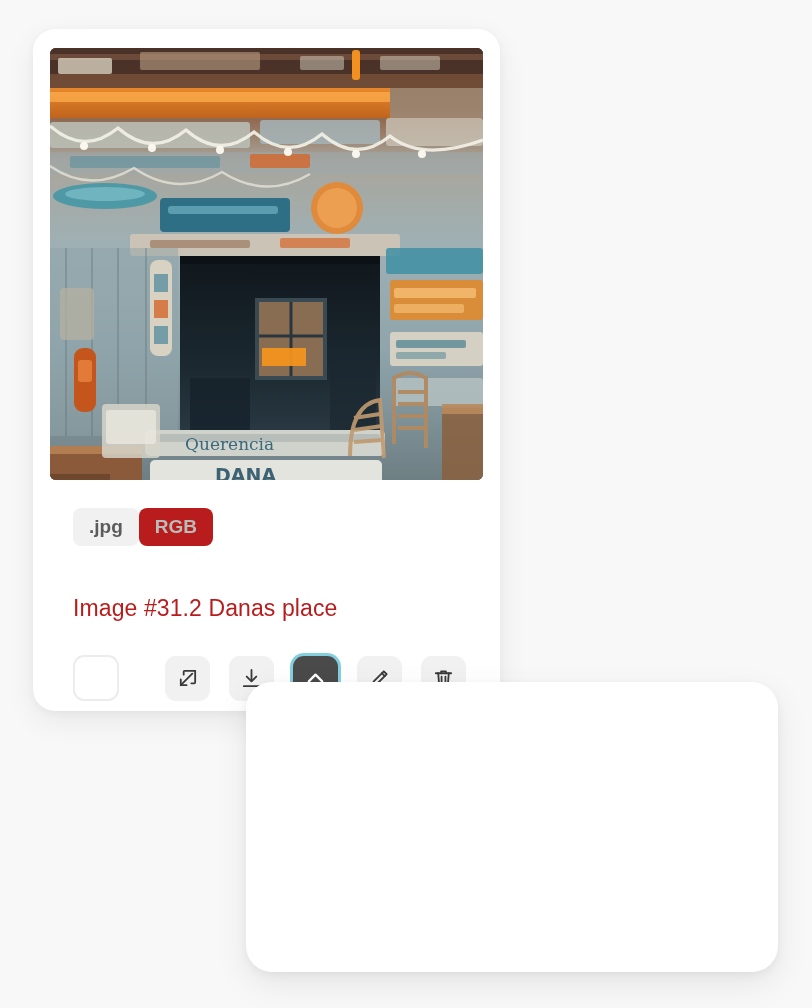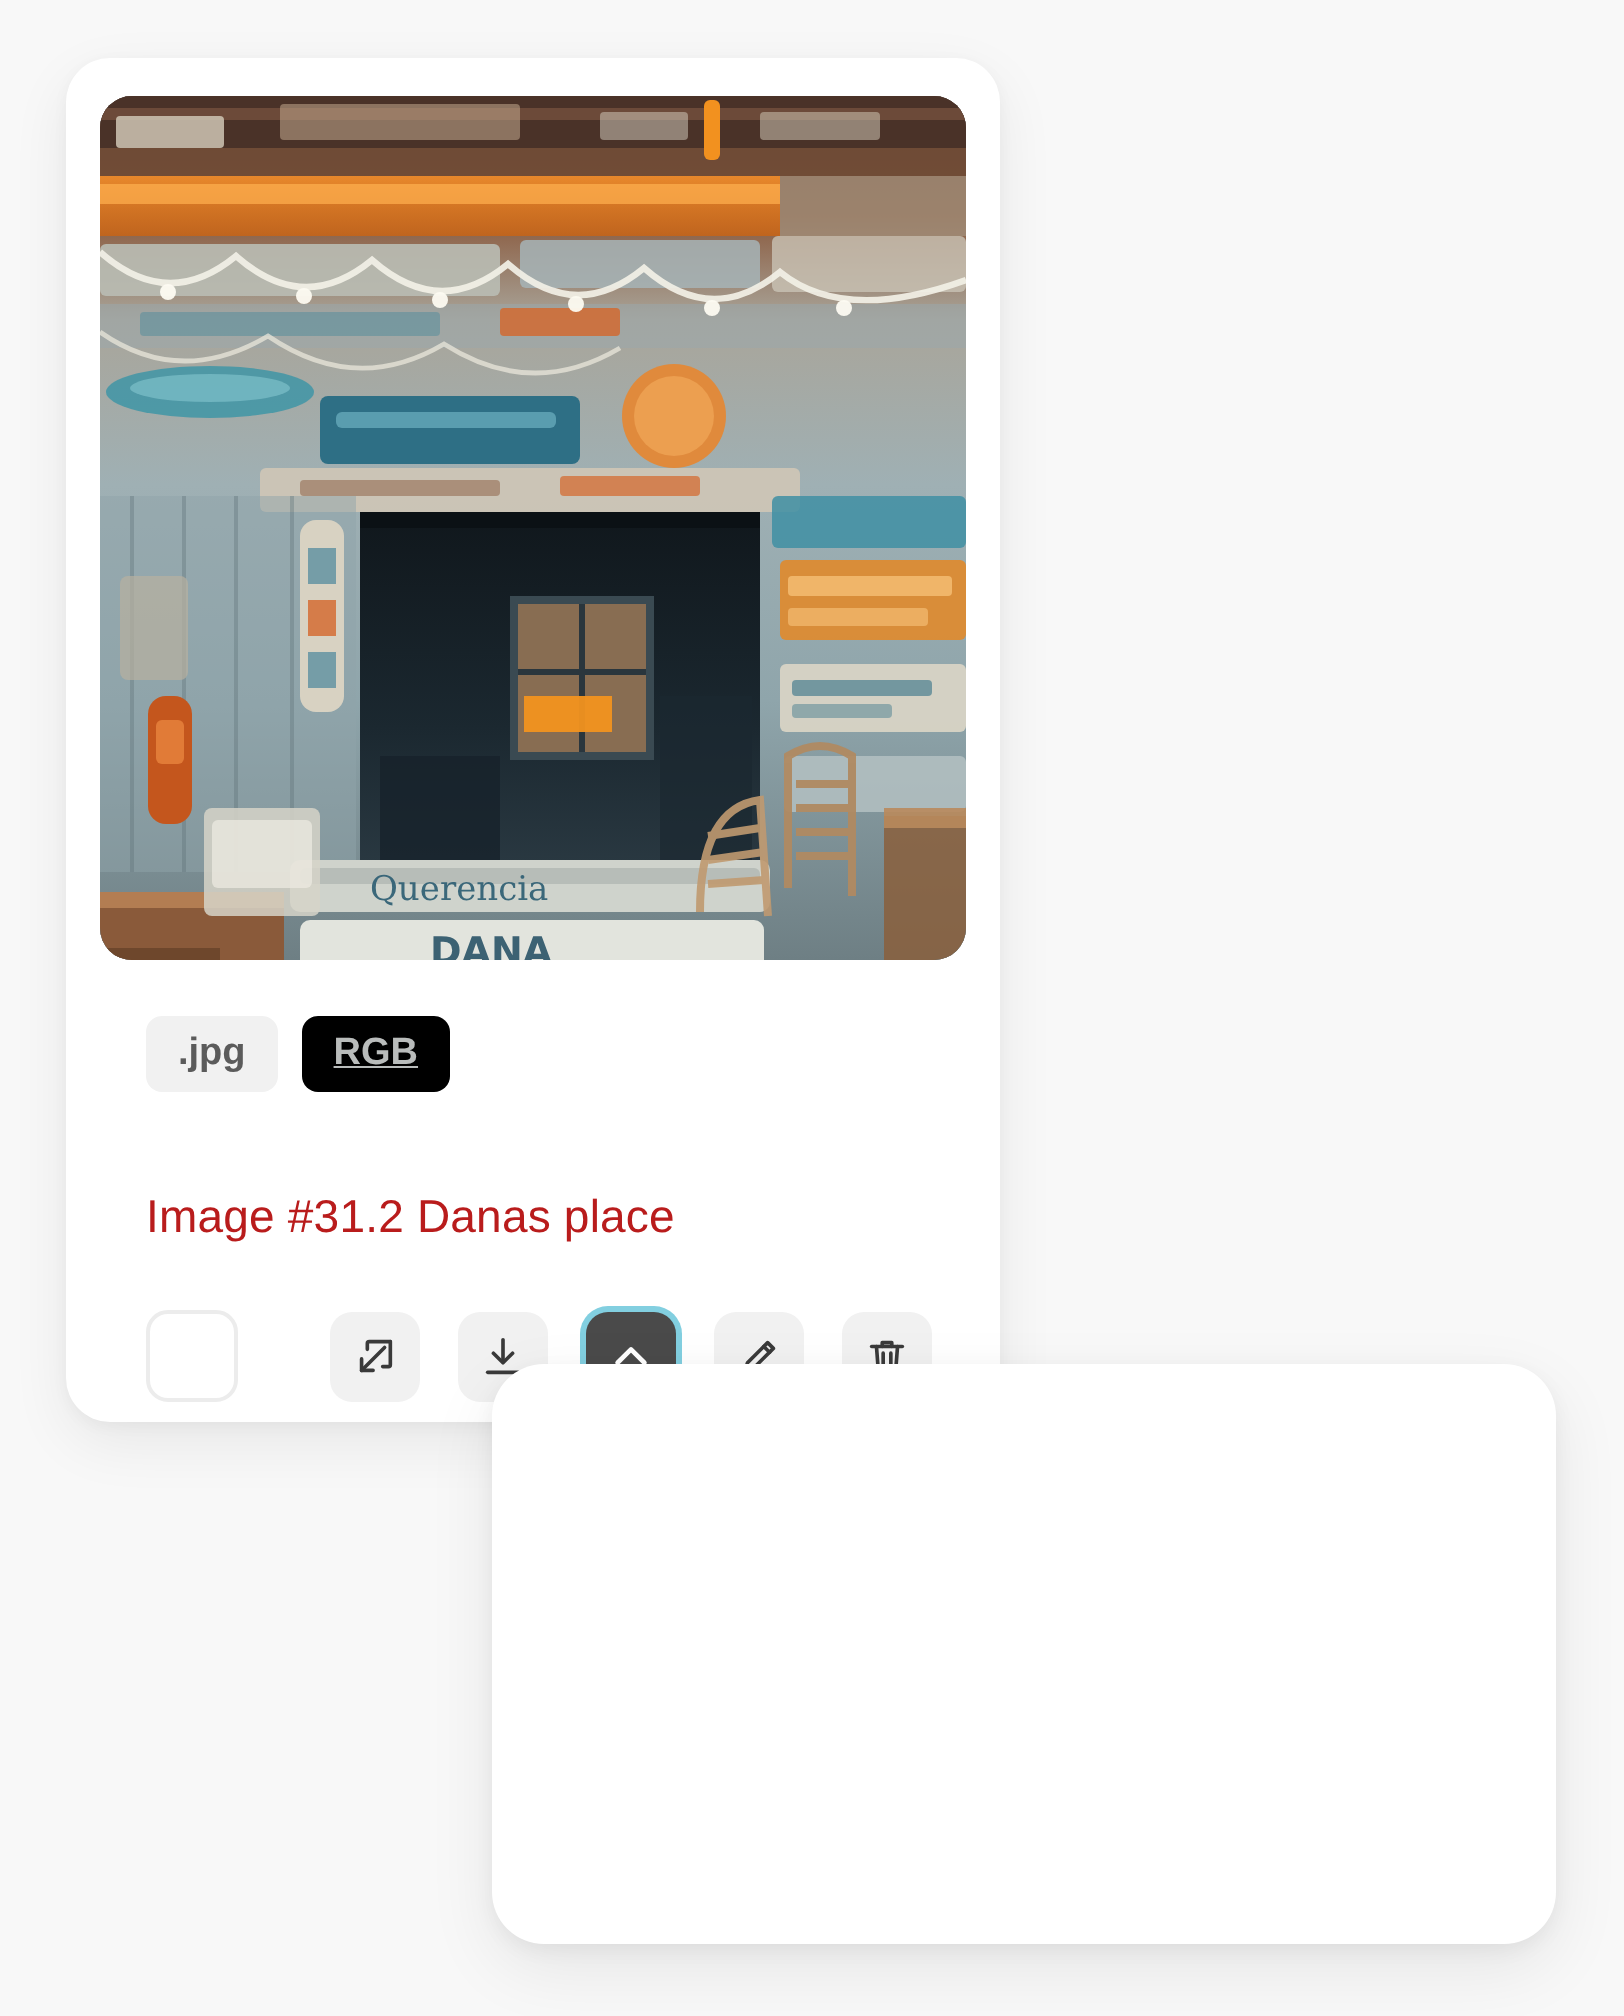--- a/index.html
+++ b/index.html
@@ -29,49 +29,47 @@
     overflow: hidden;
     box-sizing: border-box;
   }
 
   .thumb-wrap {
     position: absolute;
     left: 17px;
     top: 19px;
     width: 433px;
     height: 432px;
-    border-radius: 16px;
+    border-radius: 6px;
     overflow: hidden;
     background: #2c3c44;
   }
   .thumb-svg { display: block; width: 100%; height: 100%; }
 
   
   .meta-row {
     position: absolute;
     left: 40px;
     top: 479px;
     display: flex;
     align-items: center;
-    gap: 12px;
   }
   .badge {
     background: #f1f1f1;
     color: #5b5b5b;
     font-size: 19px;
     font-weight: bold;
     padding: 9px 16px;
     border-radius: 8px;
     white-space: nowrap;
     line-height: 1.05;
   }
   .badge.faded {
     color: #b9bcbb;
-    background: #000000;
-    text-decoration: underline;
+    background: #b91c1c;
   }
 
   
   .caption {
     position: absolute;
     left: 40px;
     top: 566px;
     font-size: 23px;
     color: #b91c1c;
     letter-spacing: 0.1px;

